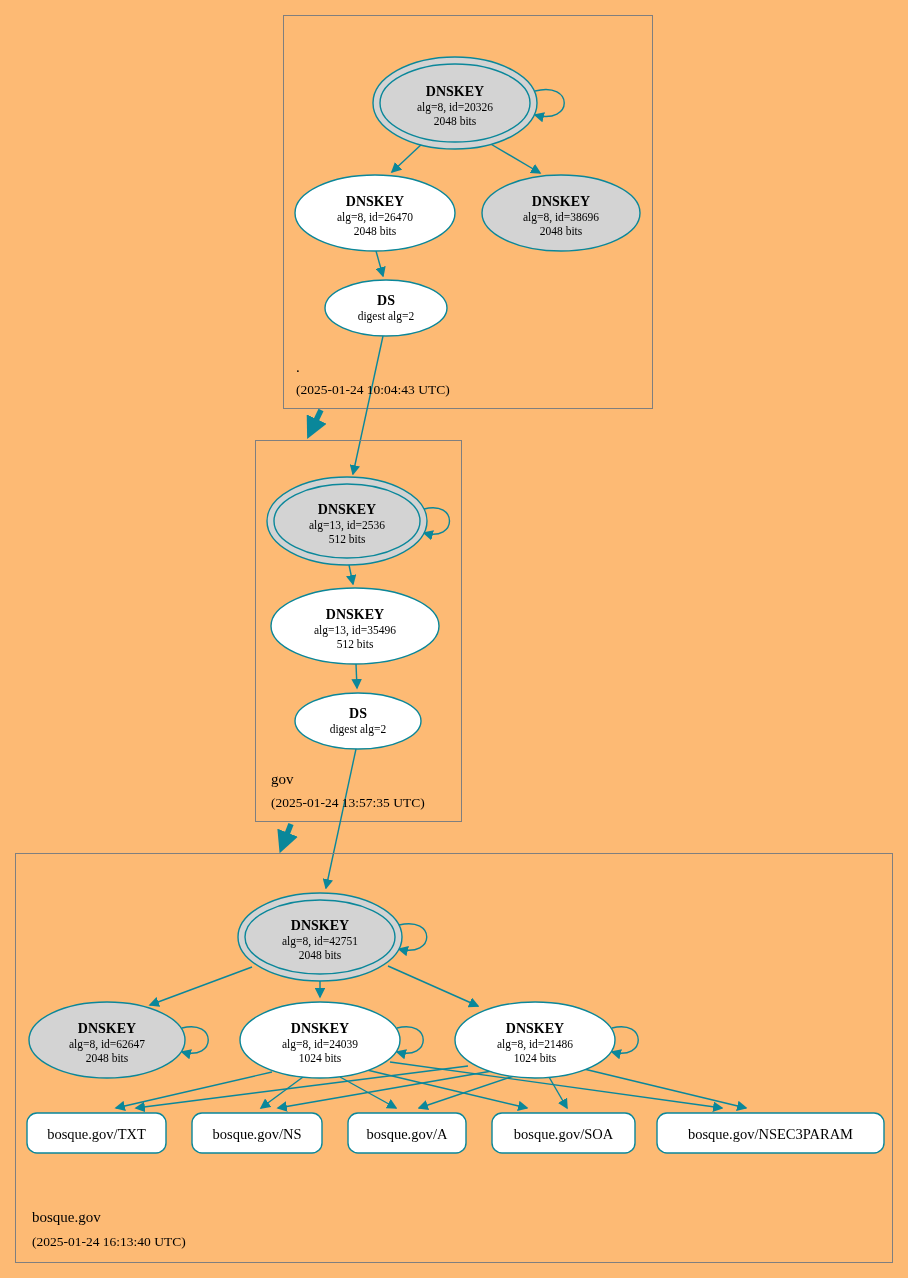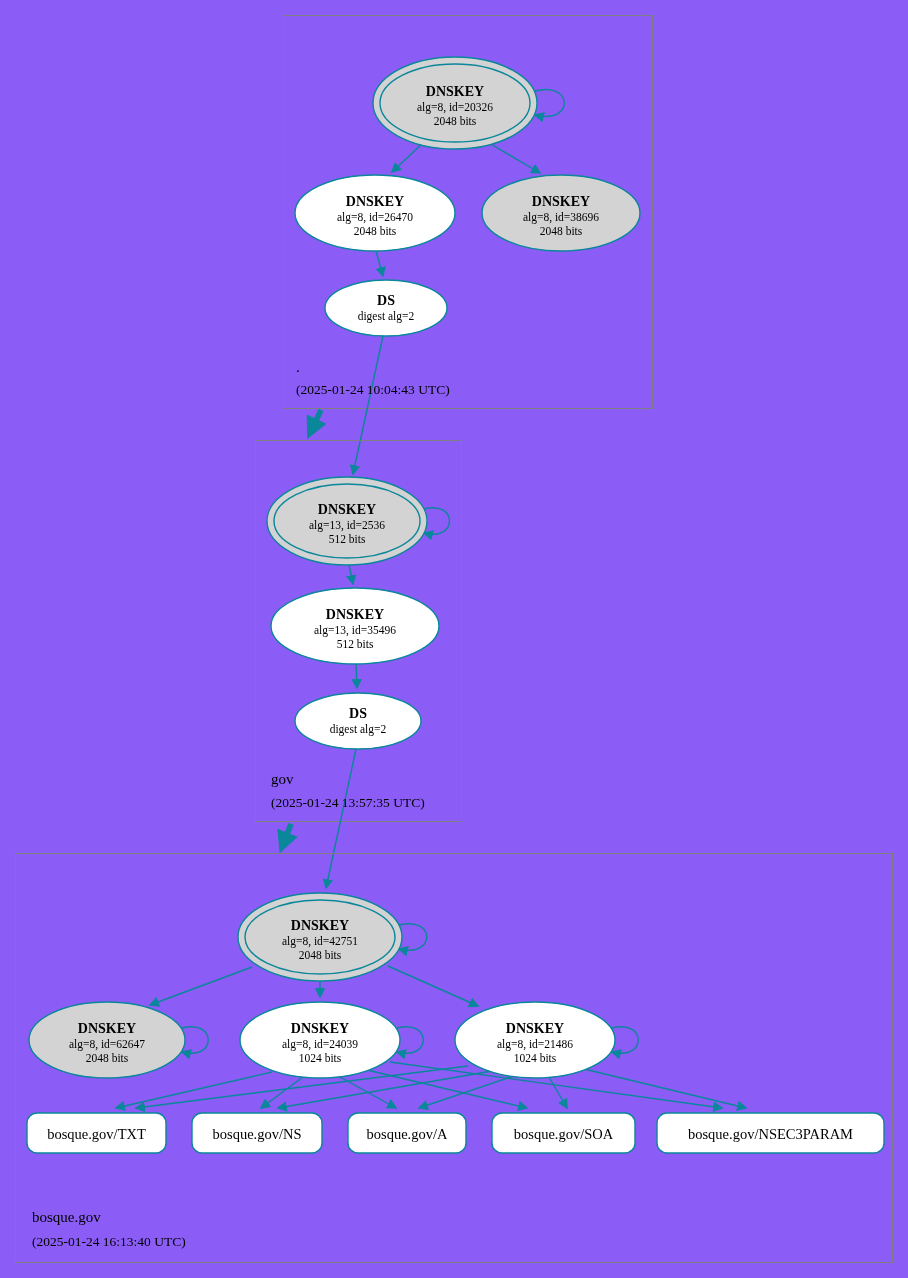--- a/index.html
+++ b/index.html
@@ -1,16 +1,16 @@
 <!DOCTYPE html>
 <html><head>
 <meta charset="utf-8">
 <style>
   html, body { margin:0; padding:0; background:#ffffff; }
-  .canvas { width:908px; height:1278px; position:relative; background:#8b5cf6; }
+  .canvas { width:908px; height:1278px; position:relative; background:#fdba74; }
   svg { display:block; }
   .zonebox { fill:none; stroke:#7f7f7f; stroke-width:1; }
   .edge { fill:none; stroke:#0a879a; stroke-width:1.4; }
   .edge-thick { fill:none; stroke:#0a879a; stroke-width:5.5; }
   .ell { stroke:#0a879a; stroke-width:1.4; fill:#ffffff; }
   .ell.gray { fill:#d3d3d3; }
   .ell.inner { fill:none; }
   .rrbox { fill:#ffffff; stroke:#0a879a; stroke-width:1.4; }
   text { font-family:"Liberation Serif", serif; fill:#000000; }
   .t-title { font-size:14px; font-weight:bold; text-anchor:middle; }

